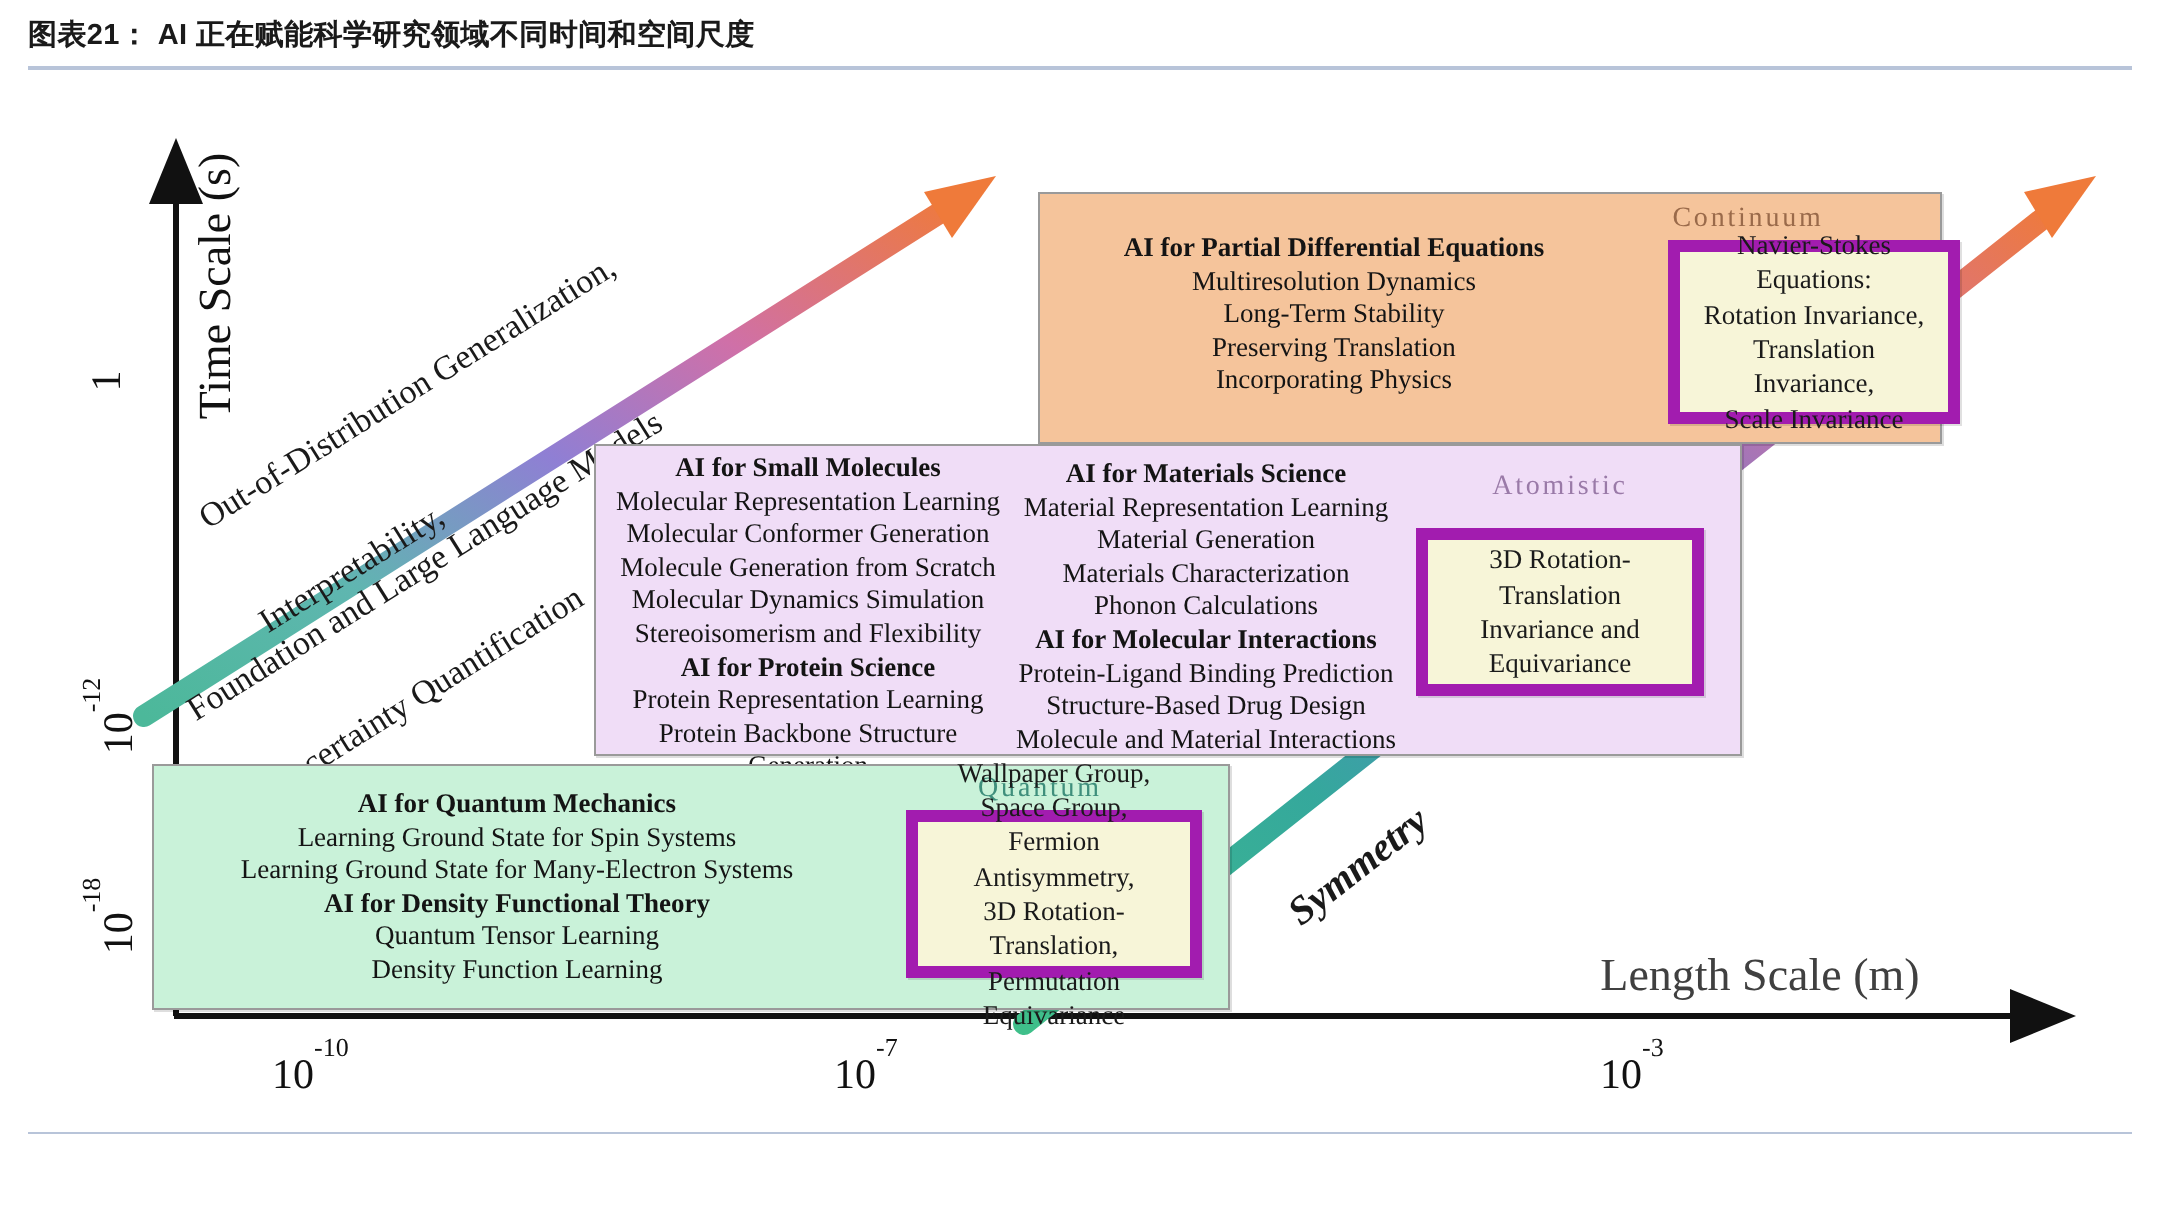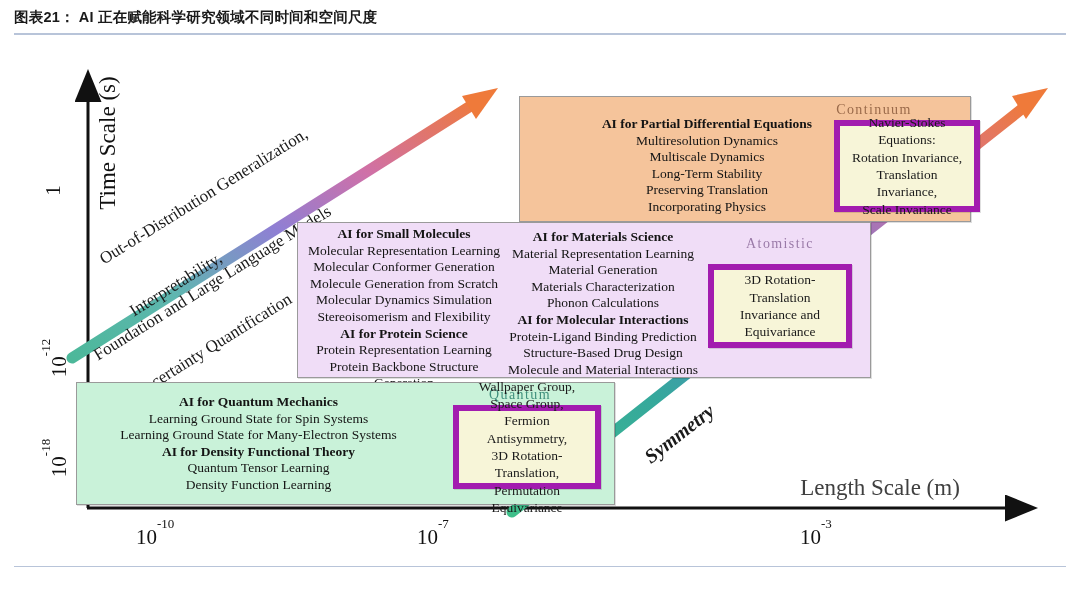--- a/index.html
+++ b/index.html
@@ -184,24 +184,23 @@
 
   <div class="arrow-label al-top" style="left:96px;top:252px;transform:rotate(-32deg);">Out-of-Distribution Generalization,</div>
   <div class="arrow-label al-top" style="left:126px;top:304px;transform:rotate(-32deg);">Interpretability,</div>
   <div class="arrow-label al-top" style="left:90px;top:348px;transform:rotate(-32deg);">Foundation and Large Language Models</div>
   <div class="arrow-label al-top" style="left:130px;top:386px;transform:rotate(-32deg);">Uncertainty Quantification</div>
 
   <div class="arrow-label al-sym" style="left:640px;top:450px;transform:rotate(-38deg);">Symmetry</div>
 
   <div class="zone zone-continuum" style="left:519px;top:96px;width:452px;height:126px;"></div>
   <div class="zone-tag tag-continuum" style="left:874px;top:102px;transform:translateX(-50%);">Continuum</div>
-  <div class="txtblock" style="left:552px;top:116px;width:310px;">
+  <div class="txtblock" style="left:512px;top:116px;width:310px;">
     <div class="hd">AI for Partial Differential Equations</div>
     <div>Multiresolution Dynamics</div>
-    <div>Multiscale Dynamics</div>
     <div>Long-Term Stability</div>
     <div>Preserving Translation</div>
     <div>Incorporating Physics</div>
   </div>
   <div class="inner" style="left:834px;top:120px;width:146px;height:92px;">
     <div>Navier-Stokes Equations:</div>
     <div>Rotation Invariance,</div>
     <div>Translation Invariance,</div>
     <div>Scale Invariance</div>
   </div>

